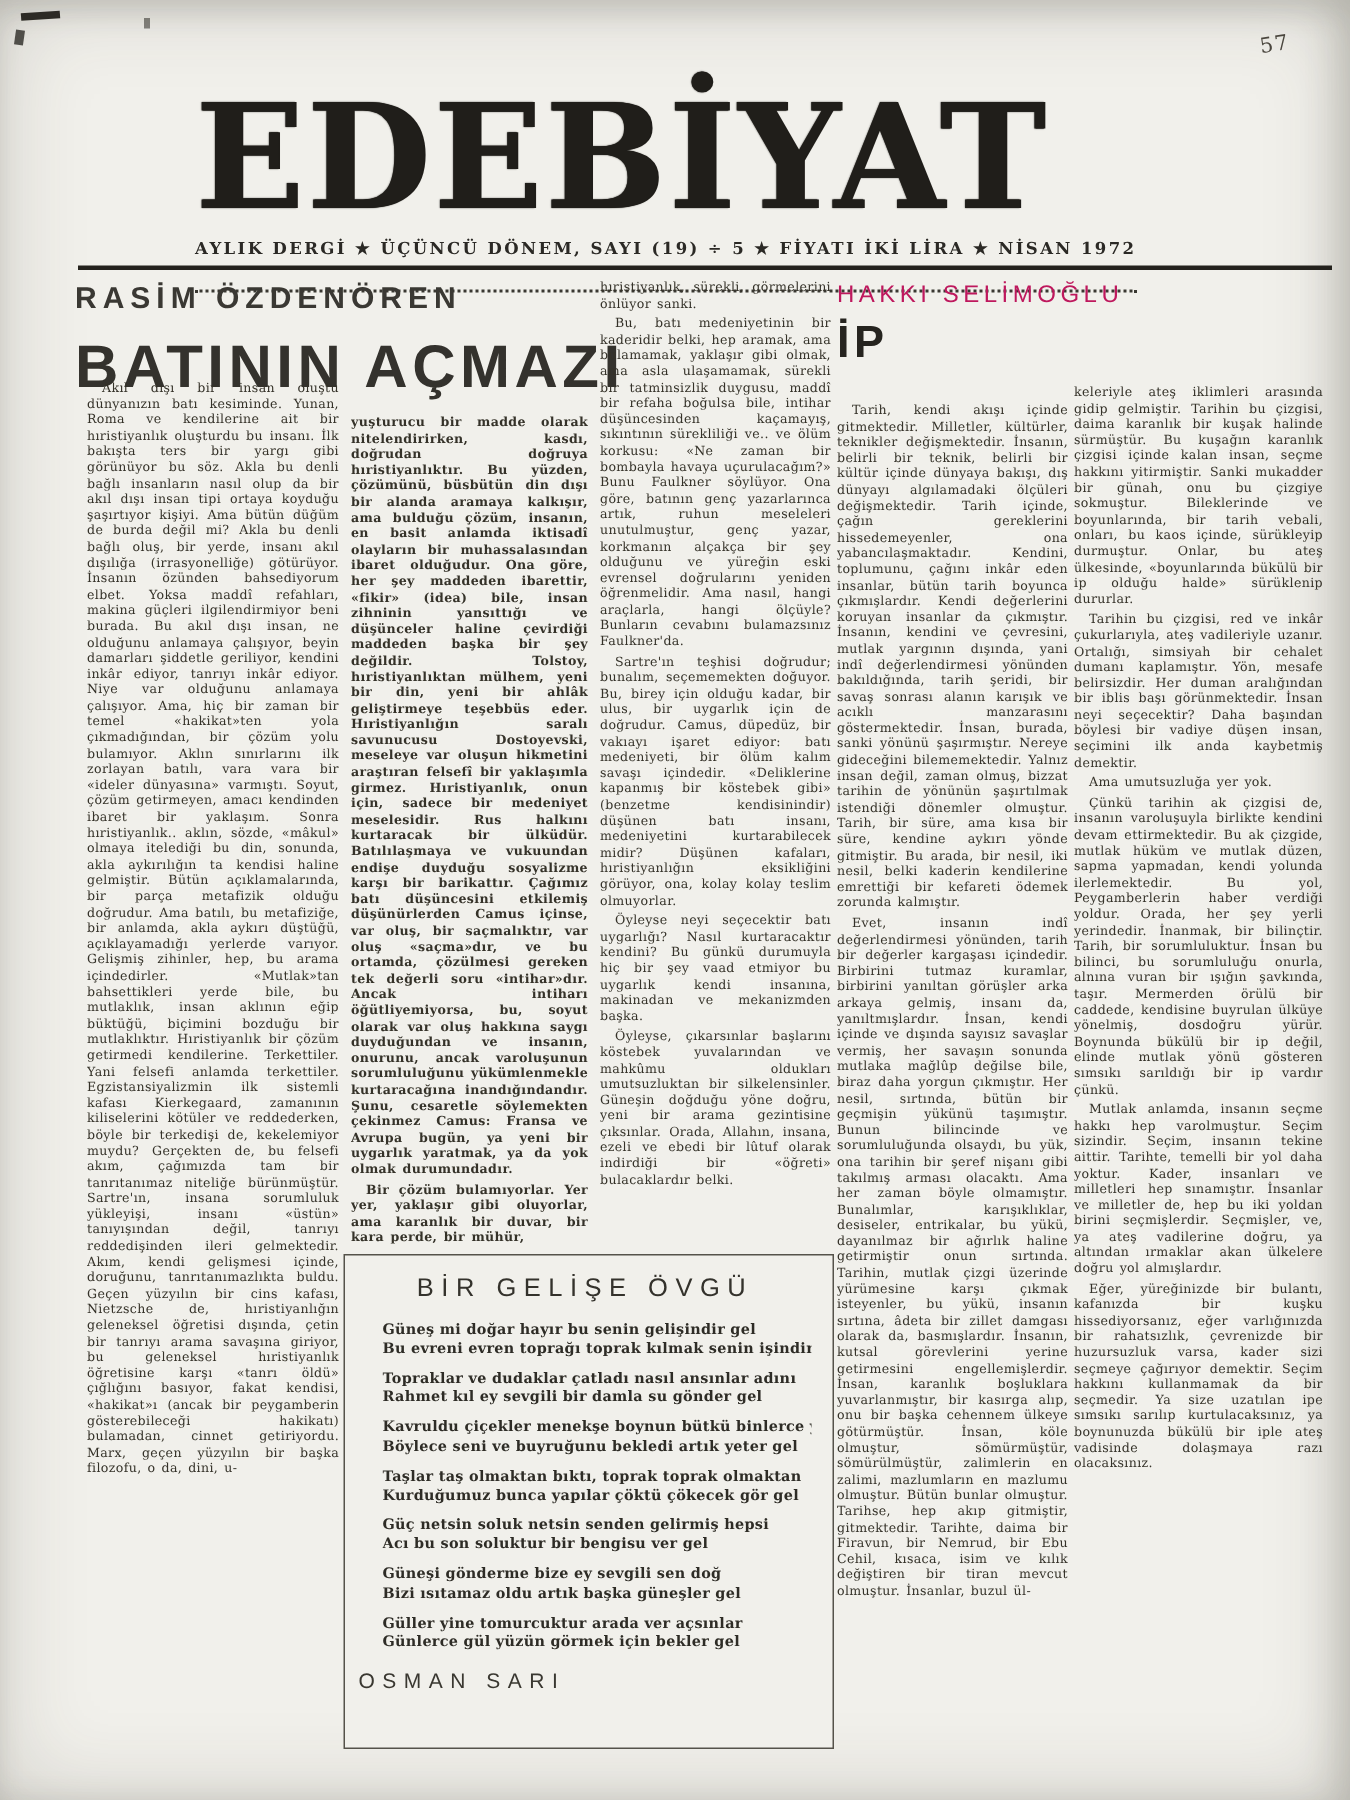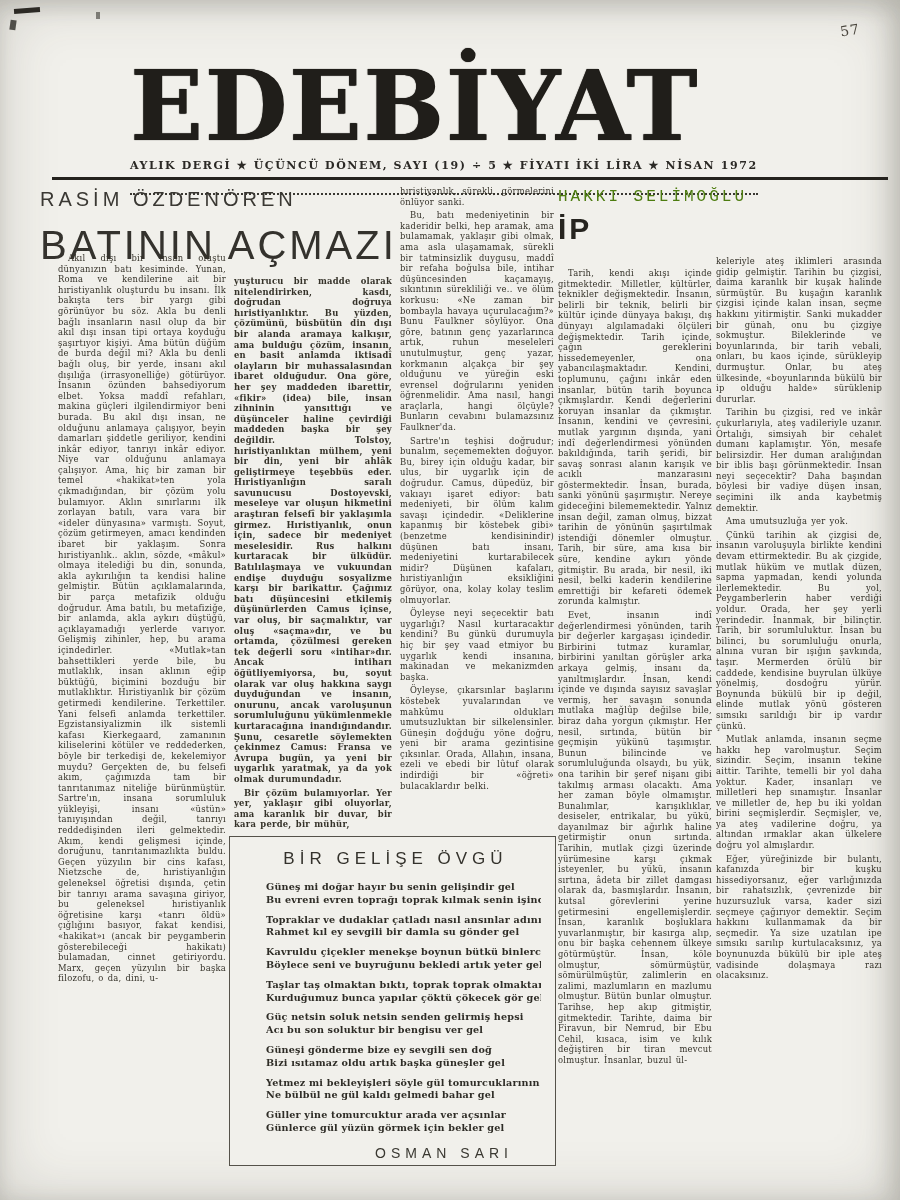--- a/index.html
+++ b/index.html
@@ -28,33 +28,33 @@
     text-shadow:0 0 1px #201e1a, 1px 0 0 #201e1a;
     transform:scaleY(1.02);white-space:nowrap;
   }
   .masthead-subtitle{
     margin-top:6px;font-size:11px;font-weight:bold;letter-spacing:1.6px;
     color:#2b2925;white-space:nowrap;
     border-bottom:2px dotted #3a3832;display:inline-block;padding-bottom:21px;
   }
   .main-rule{position:absolute;left:52px;top:177px;width:836px;height:3px;background:#24221d;}
   
-  .hdr-left{position:absolute;left:40px;top:188px;width:340px;}
+  .hdr-left{position:absolute;left:50px;top:188px;width:340px;font-weight:bold;}
   .author-left{
     font-family:"Liberation Sans", sans-serif;font-size:20px;letter-spacing:4px;
     color:#3a3833;white-space:nowrap;
   }
   .title-left{
     font-family:"Liberation Sans", sans-serif;font-size:40px;letter-spacing:3px;
     color:#34322d;margin-top:12px;white-space:nowrap;
   }
   .hdr-right{position:absolute;left:558px;top:188px;width:330px;}
   .author-right{
-    font-family:Liberation Mono, monospace;font-size:16px;letter-spacing:3px;
-    color:#4d7c0f;white-space:nowrap;
+    font-family:Liberation Sans, sans-serif;font-size:16px;letter-spacing:3px;
+    color:#be185d;white-space:nowrap;
   }
   .title-right{
     font-family:"Liberation Sans", sans-serif;font-weight:bold;font-size:30px;
     letter-spacing:3px;color:#26241f;margin-top:6px;
   }
   
   .col{
     position:absolute;overflow:hidden;
     font-size:8.4px;line-height:10.6px;text-align:justify;
     letter-spacing:.25px;word-spacing:1.1px;color:#353229;
@@ -63,33 +63,33 @@
   .col p.cont{text-indent:0;}
   .colA{left:58px;top:253px;width:168px;height:897px;}
   .colB{left:234px;top:276px;width:158px;height:568px;font-weight:bold;}
   .colC{left:400px;top:186px;width:154px;height:646px;}
   .colD{left:558px;top:268px;width:154px;height:904px;}
   .colE{left:716px;top:256px;width:166px;height:904px;}
   
   .poembox{
     position:absolute;left:229px;top:836px;width:327px;height:330px;
     border:1px solid #55524a;background:#f1f0eb;box-sizing:border-box;
-    padding:12px 14px 8px 20px;overflow:hidden;
+    padding:12px 14px 8px 9px;overflow:hidden;
   }
   .poem-title{
     text-align:center;font-family:"Liberation Sans", sans-serif;
     font-size:17px;letter-spacing:5px;color:#34322c;margin-bottom:12px;white-space:nowrap;
   }
   .couplet{margin:0 0 7px 16px;}
   .couplet p{
     margin:0;font-size:9.6px;line-height:12.8px;font-weight:bold;
     color:#2e2c26;letter-spacing:.2px;white-space:nowrap;overflow:hidden;
   }
   .poem-author{
-    text-align:right;margin-top:10px;margin-right:28px;
+    margin-top:10px;margin-right:28px;
     font-family:"Liberation Sans", sans-serif;font-size:14px;letter-spacing:5px;color:#3a3831;
   }
 </style>
 </head>
 <body>
 
 <div class="page">
 
   <div class="corner-mark cm1"></div>
   <div class="corner-mark cm2"></div>
@@ -165,23 +165,19 @@
     </div>
     <div class="couplet">
       <p>Güç netsin soluk netsin senden gelirmiş hepsi</p>
       <p>Acı bu son soluktur bir bengisu ver gel</p>
     </div>
     <div class="couplet">
       <p>Güneşi gönderme bize ey sevgili sen doğ</p>
       <p>Bizi ısıtamaz oldu artık başka güneşler gel</p>
     </div>
     <div class="couplet">
-      <p>Yetmez mi bekleyişleri söyle gül tomurcuklarının</p>
-      <p>Ne bülbül ne gül kaldı gelmedi bahar gel</p>
-    </div>
-    <div class="couplet">
       <p>Güller yine tomurcuktur arada ver açsınlar</p>
       <p>Günlerce gül yüzün görmek için bekler gel</p>
     </div>
     <div class="poem-author">OSMAN SARI</div>
   </div>
 
 </div>
 
 </body></html>

